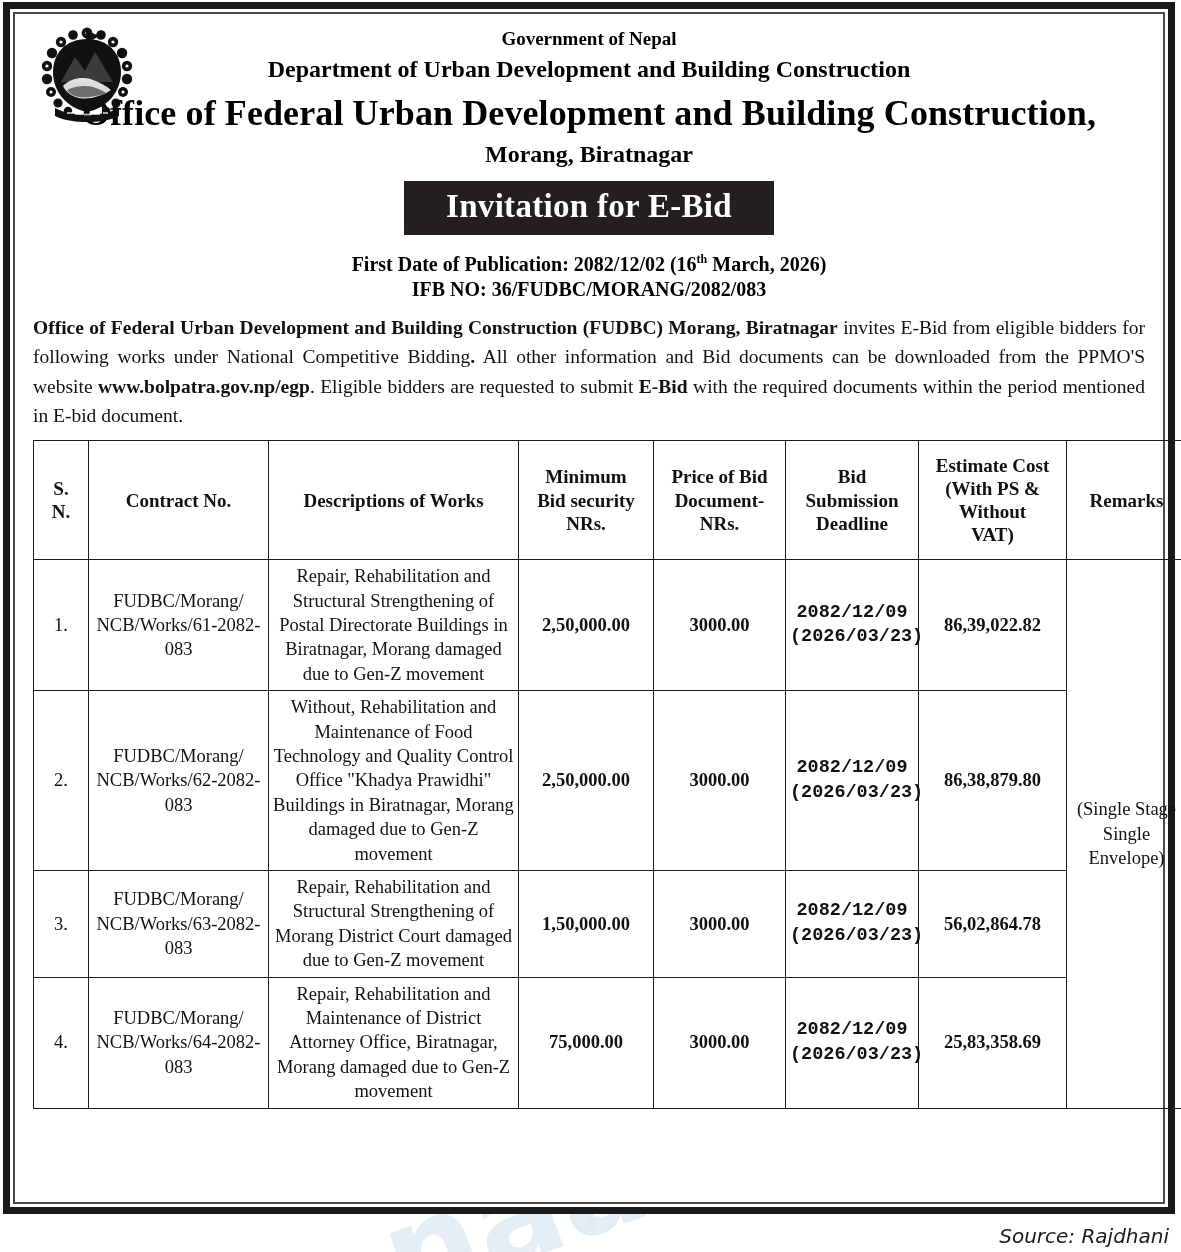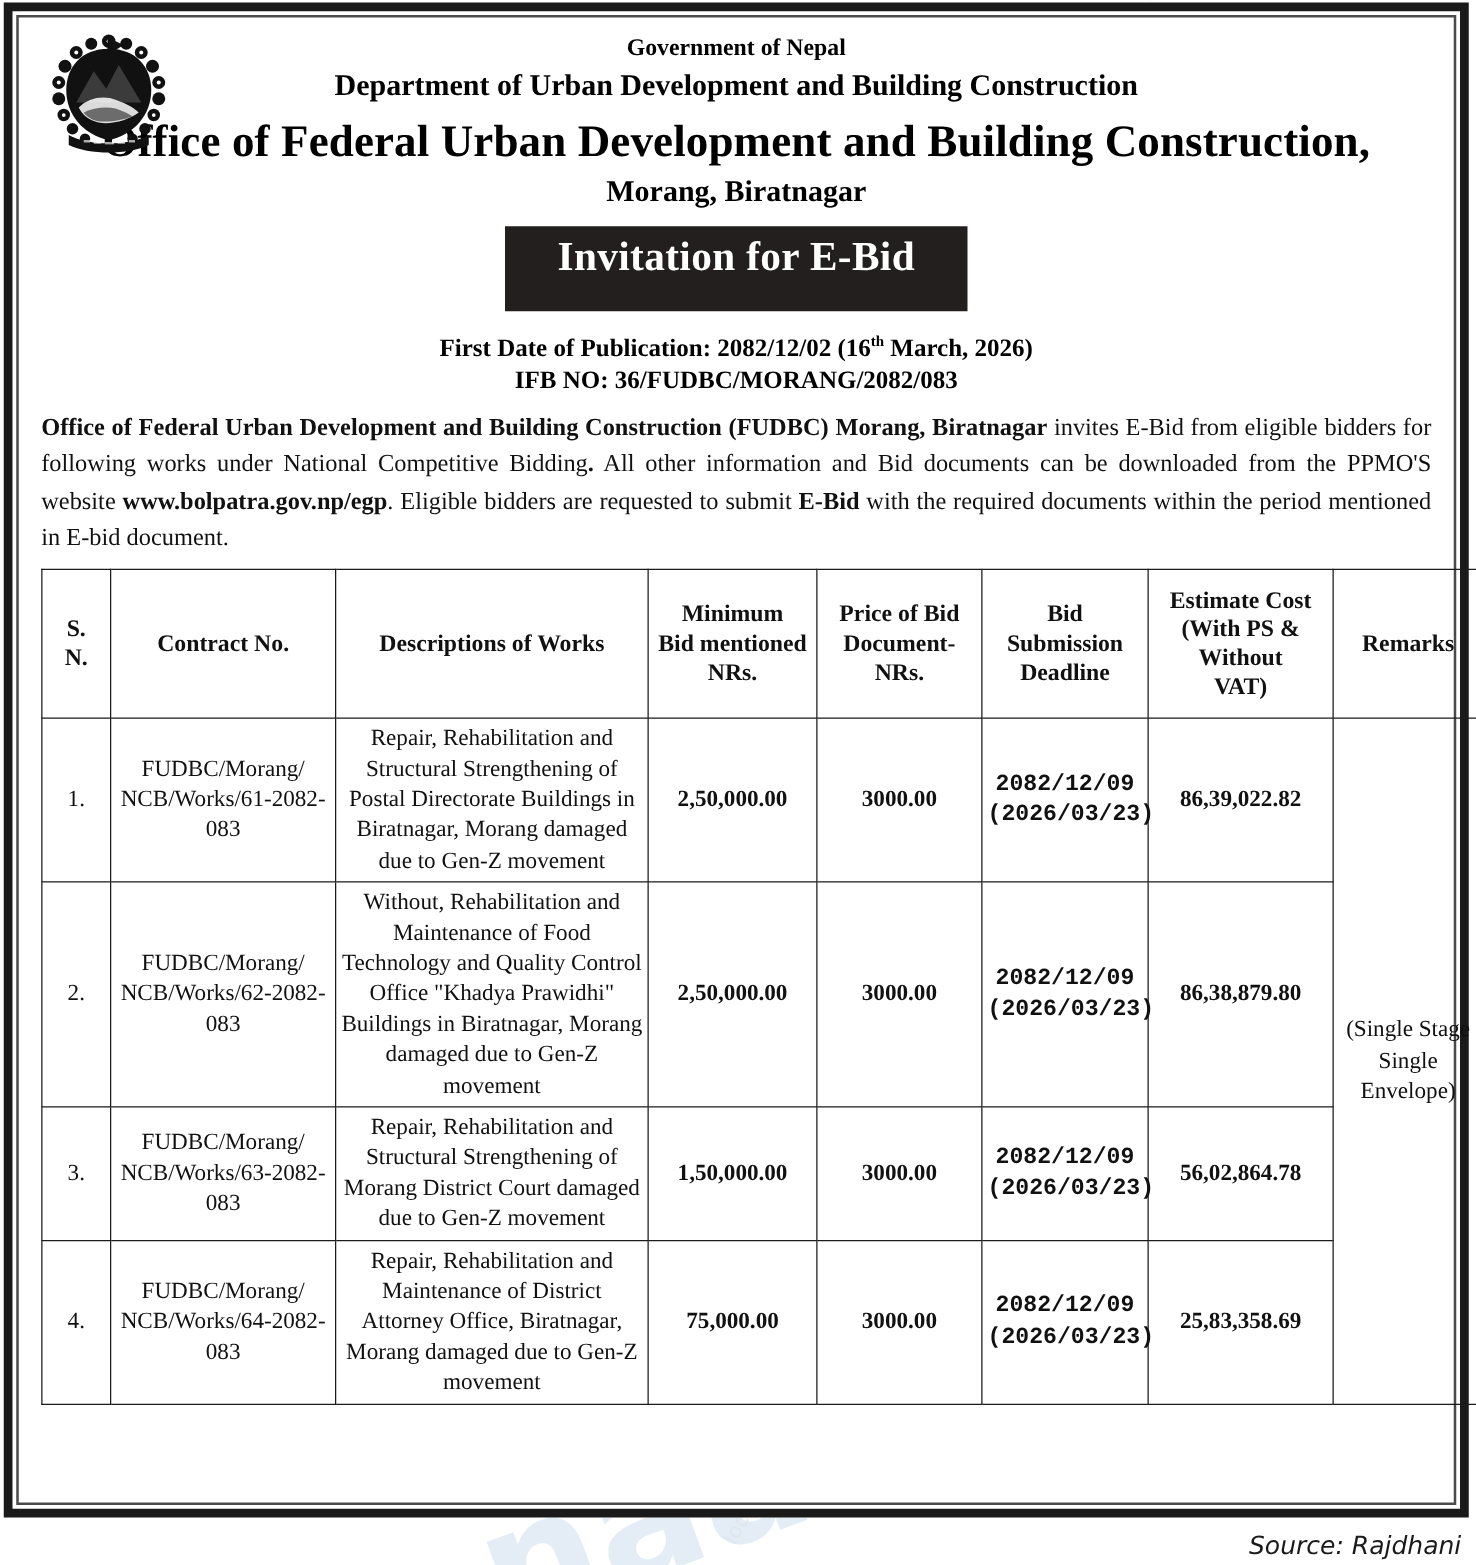--- a/index.html
+++ b/index.html
@@ -113,21 +113,21 @@
   .title-wrap {
     text-align: center;
     margin-top: 12px;
   }
   .title-box {
     display: inline-block;
     background: #231f1e;
     color: #ffffff;
     font-size: 33px;
     font-weight: bold;
-    padding: 7px 42px 24px 42px;
+    padding: 7px 42px 10px 42px;
     letter-spacing: .3px;
   }
   .pubdate, .ifbno {
     text-align: center;
     font-weight: bold;
     font-size: 20px;
     margin-top: 17px;
     color: #000;
   }
   .ifbno { margin-top: 3px; }
@@ -313,21 +313,21 @@
                 <div>N.</div>
               </th>
               <th>
                 <div>Contract No.</div>
               </th>
               <th>
                 <div>Descriptions of Works</div>
               </th>
               <th>
                 <div>Minimum</div>
-                <div>Bid mentioned</div>
+                <div>Bid security</div>
                 <div>NRs.</div>
               </th>
               <th>
                 <div>Price of Bid</div>
                 <div>Document-</div>
                 <div>NRs.</div>
               </th>
               <th>
                 <div>Bid</div>
                 <div>Submission</div>

